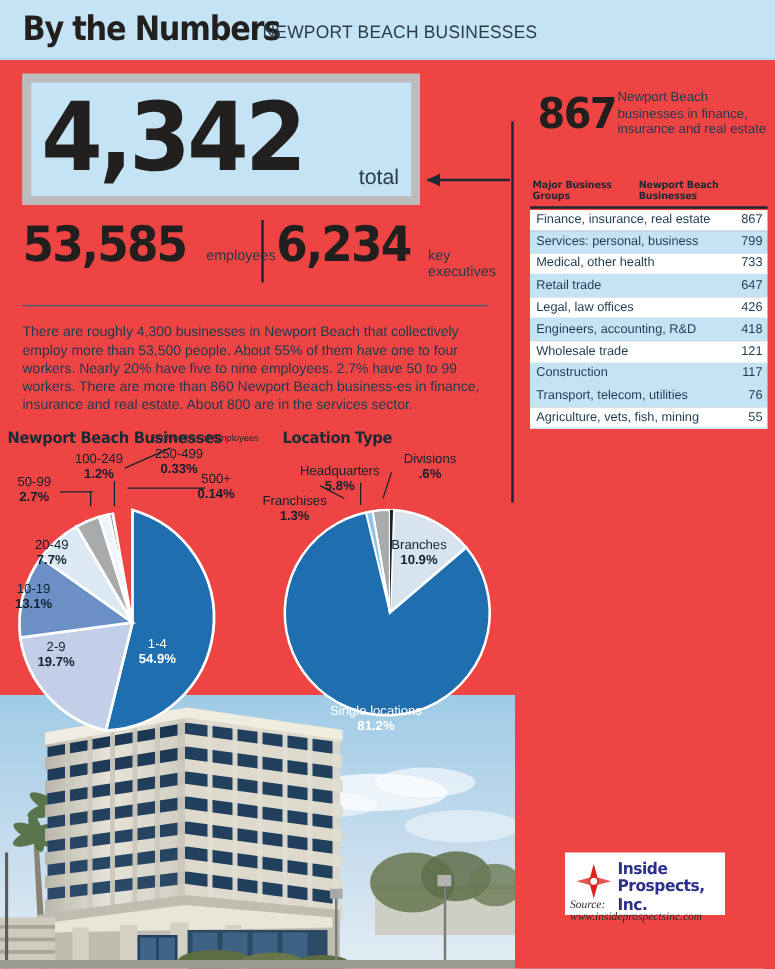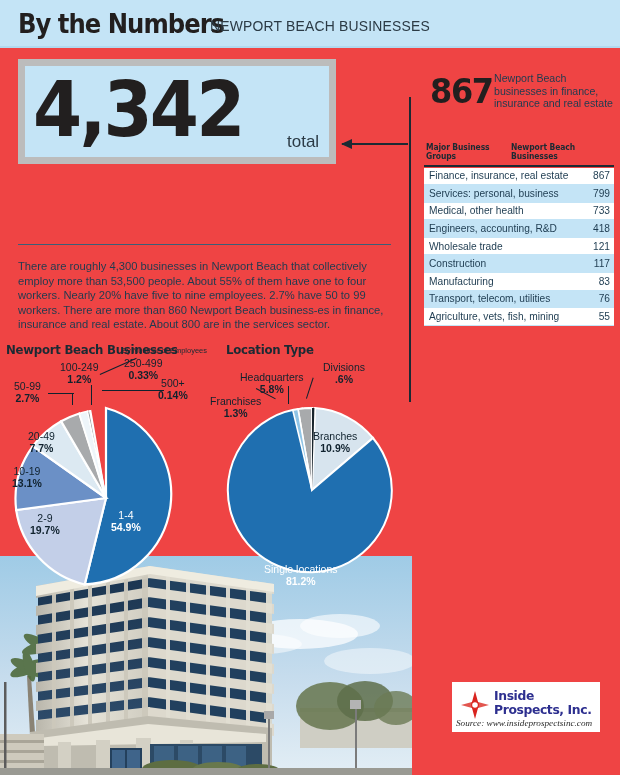--- a/index.html
+++ b/index.html
@@ -129,21 +129,21 @@
     display:flex;justify-content:space-between;align-items:center;
     height:16.6px;padding:0 4px 0 5px;font-size:10.2px;color:#1d3b50;
     border-bottom:1px solid #c4e4f6;
   }
   .tbl .row.odd{background:#ffffff;}
   .tbl .row.even{background:#c4e4f6;}
   .tbl .row .v{font-size:10.2px;}
 
   
   .logobox{
-    position:absolute;left:452px;top:682px;width:148px;height:50px;background:#ffffff;
+    position:absolute;left:452px;top:682px;width:128px;height:50px;background:#ffffff;
   }
   .logo-star{position:absolute;left:8px;top:8px;width:30px;height:30px;}
   .logo-t1{
     position:absolute;left:42px;top:6px;
     font-family:"DejaVu Sans", sans-serif;font-weight:bold;font-size:13px;
     color:#2d2f8f;letter-spacing:-.4px;transform:scaleX(.95);transform-origin:left top;
   }
   .logo-t2{
     position:absolute;left:42px;top:20px;
     font-family:"DejaVu Sans", sans-serif;font-weight:bold;font-size:13px;
@@ -168,20 +168,29 @@
   <div class="leftcol">
 
     <div class="bigbox">
       <div class="bignum">4,342</div>
       <div class="bignum-unit">total</div>
     </div>
 
     <div class="arrow"></div>
     <div class="vdivider"></div>
 
+    <div class="statrow">
+      <div class="stat s1">
+        <span class="n">53,585</span><span class="u">employees</span>
+      </div>
+      <div class="statsep"></div>
+      <div class="stat s2">
+        <span class="n">6,234</span><span class="u"><span>key</span><br><span>executives</span></span>
+      </div>
+    </div>
 
     <div class="thin-rule"></div>
 
     <div class="para">There are roughly 4,300 businesses in Newport Beach that collectively employ more than 53,500 people. About 55% of them have one to four workers. Nearly 20% have five to nine employees. 2.7% have 50 to 99 workers. There are more than 860 Newport Beach business-es in finance, insurance and real estate. About 800 are in the services sector.</div>
   </div>
 
   <div class="photo">
     <svg width="412" height="219" viewBox="0 0 412 219">
       <defs>
         <linearGradient id="sky" x1="0" y1="0" x2="0" y2="1">
@@ -442,34 +451,38 @@
         </div>
       <div class="row even">
           <span>Services: personal, business</span>
           <span class="v">799</span>
         </div>
       <div class="row odd">
           <span>Medical, other health</span>
           <span class="v">733</span>
         </div>
       <div class="row even">
+          <span>Retail trade</span>
+          <span class="v">647</span>
+        </div>
+      <div class="row odd">
+          <span>Legal, law offices</span>
+          <span class="v">426</span>
+        </div>
+      <div class="row even">
           <span>Engineers, accounting, R&amp;D</span>
           <span class="v">418</span>
         </div>
       <div class="row odd">
           <span>Wholesale trade</span>
           <span class="v">121</span>
         </div>
       <div class="row even">
           <span>Construction</span>
           <span class="v">117</span>
-        </div>
-      <div class="row odd">
-          <span>Manufacturing</span>
-          <span class="v">83</span>
         </div>
       <div class="row even">
           <span>Transport, telecom, utilities</span>
           <span class="v">76</span>
         </div>
       <div class="row odd">
           <span>Agriculture, vets, fish, mining</span>
           <span class="v">55</span>
         </div>
     </div>

